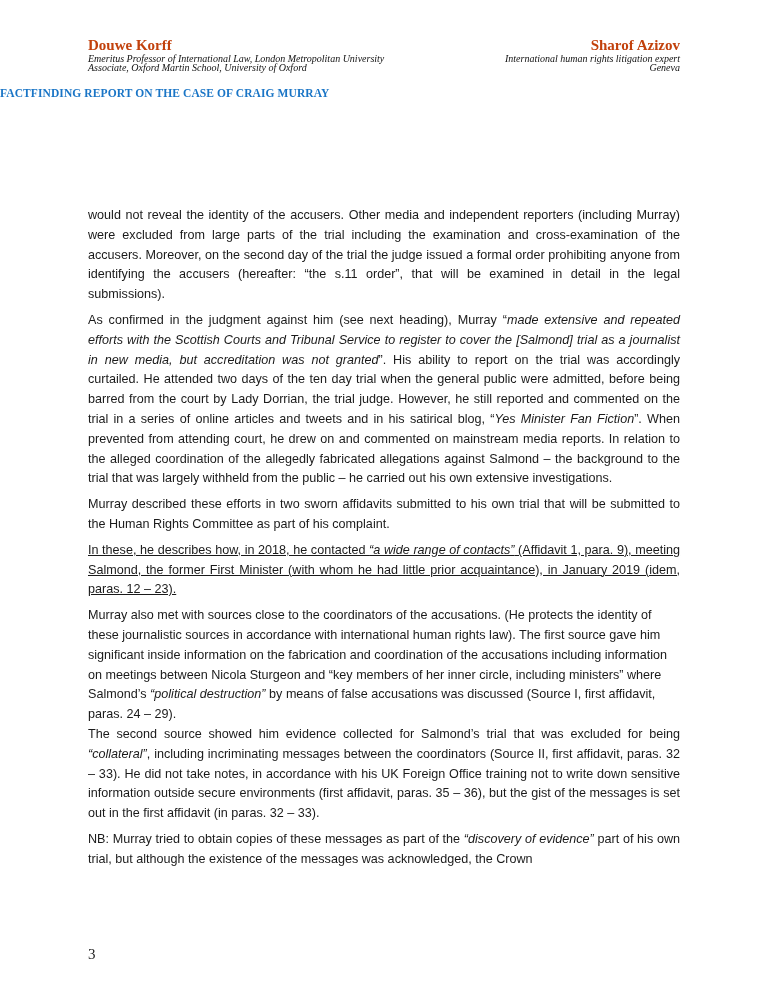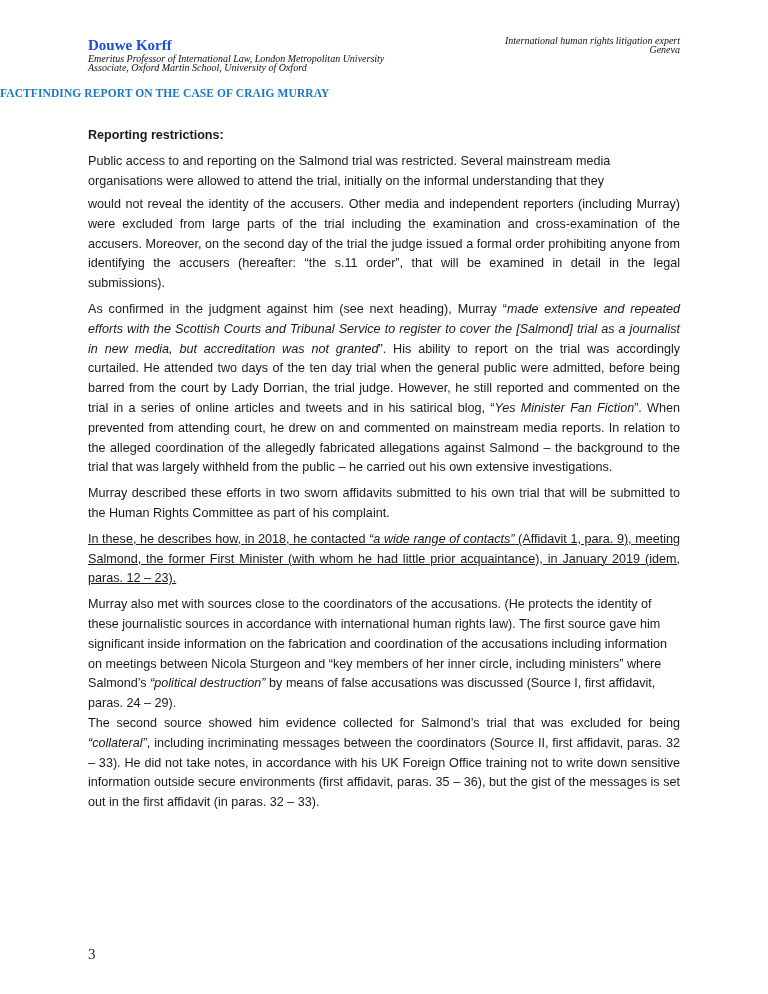--- a/index.html
+++ b/index.html
@@ -1,20 +1,20 @@
 <!DOCTYPE html>
 <html><head>
 <meta charset="utf-8">
 <style>
   html, body { margin: 0; padding: 0; background: #ffffff; }
   body { width: 768px; height: 994px; position: relative; overflow: hidden; }
   .page { position: absolute; left: 0; top: 0; width: 768px; height: 994px; background: #fff; }
   .hdr-left { position: absolute; left: 88px; top: 36px; width: 320px; }
   .hdr-right { position: absolute; right: 88px; top: 36px; width: 320px; text-align: right; }
-  .author { font-family: "Liberation Serif", serif; font-weight: bold; color: #1d4ed8; font-size: 15px; line-height: 18px; }
+  .author { font-family: "Liberation Serif", serif; font-weight: bold; color: #c2410c; font-size: 15px; line-height: 18px; }
   .aff { font-family: "Liberation Serif", serif; font-style: italic; color: #111; font-size: 10px; line-height: 9px; }
   .report-title { position: absolute; left: 0; right: 0; top: 87px; font-family: "Liberation Serif", serif; font-weight: bold; color: #1a75c6; font-size: 11.5px; letter-spacing: 0.1px; }
   .body { position: absolute; left: 88px; width: 592px; font-family: "Liberation Sans", sans-serif; font-size: 12.6px; line-height: 19.8px; color: #1a1a1a; }
   .body p { margin: 0; text-align: justify; }
   .body p.left { text-align: left; }
   .body h3 { margin: 0; font-size: 12.6px; font-weight: bold; line-height: 19.8px; }
   .i { font-style: italic; }
   .pagenum { position: absolute; left: 88px; top: 946px; font-family: "Liberation Serif", serif; font-size: 15px; color: #222; }
 </style>
 </head>
@@ -22,41 +22,39 @@
 
 <div class="page">
 
   <div class="hdr-left">
     <div class="author">Douwe Korff</div>
     <div class="aff">Emeritus Professor of International Law, London Metropolitan University</div>
     <div class="aff">Associate, Oxford Martin School, University of Oxford</div>
   </div>
 
   <div class="hdr-right">
+    <div class="author">Sharof Azizov</div>
     <div class="aff">International human rights litigation expert</div>
     <div class="aff">Geneva</div>
   </div>
 
   <div class="report-title">FACTFINDING REPORT ON THE CASE OF CRAIG MURRAY</div>
 
-  <div class="body" style="top:126px;">
-    <h3>Reporting restrictions:</h3>
-    <p class="left" style="margin-top:6px;">Public access to and reporting on the Salmond trial was restricted. Several mainstream media organisations were allowed to attend the trial, initially on the informal understanding that they</p>
-  </div>
 
-  <div class="body" style="top:195px;">
+  <div class="body" style="top:206px;">
     <p>would not reveal the identity of the accusers. Other media and independent reporters (including Murray) were excluded from large parts of the trial including the examination and cross-examination of the accusers. Moreover, on the second day of the trial the judge issued a formal order prohibiting anyone from identifying the accusers (hereafter: “the s.11 order”, that will be examined in detail in the legal submissions).</p>
 
 
     <p style="margin-top:6px;"><span>As confirmed in the judgment against him (see next heading), Murray “</span><span class="i">made extensive and repeated efforts with the Scottish Courts and Tribunal Service to register to cover the [Salmond] trial as a journalist in new media, but accreditation was not granted</span><span>”. His ability to report on the trial was accordingly curtailed. He attended two days of the ten day trial when the general public were admitted, before being barred from the court by Lady Dorrian, the trial judge. However, he still reported and commented on the trial in a series of online articles and tweets and in his satirical blog, “</span><span class="i">Yes Minister Fan Fiction</span><span>”. When prevented from attending court, he drew on and commented on mainstream media reports. In relation to the alleged coordination of the allegedly fabricated allegations against Salmond – the background to the trial that was largely withheld from the public – he carried out his own extensive investigations.</span></p>
 
     <p style="margin-top:6px;">Murray described these efforts in two sworn affidavits submitted to his own trial that will be submitted to the Human Rights Committee as part of his complaint.</p>
 
     <p style="margin-top:6px;text-decoration:underline;"><span>In these, he describes how, in 2018, he contacted </span><span class="i">“a wide range of contacts”</span><span> (Affidavit 1, para. 9), meeting Salmond, the former First Minister (with whom he had little prior acquaintance), in January 2019 (idem, paras. 12 – 23).</span></p>
 
     <p class="left" style="margin-top:6px;"><span>Murray also met with sources close to the coordinators of the accusations. (He protects the identity of these journalistic sources in accordance with international human rights law). The first source gave him significant inside information on the fabrication and coordination of the accusations including information on meetings between Nicola Sturgeon and “key members of her inner circle, including ministers” where Salmond’s </span><span class="i">“political destruction”</span><span> by means of false accusations was discussed (Source I, first affidavit, paras. 24 – 29).</span></p>
 
     <p><span>The second source showed him evidence collected for Salmond’s trial that was excluded for being </span><span class="i">“collateral”</span><span>, including incriminating messages between the coordinators (Source II, first affidavit, paras. 32 – 33). He did not take notes, in accordance with his UK Foreign Office training not to write down sensitive information outside secure environments (first affidavit, paras. 35 – 36), but the gist of the messages is set out in the first affidavit (in paras. 32 – 33).</span></p>
 
+    <p style="margin-top:6px;"><span>NB: Murray tried to obtain copies of these messages as part of the </span><span class="i">“discovery of evidence”</span><span> part of his own trial, but although the existence of the messages was acknowledged, the Crown</span></p>
   </div>
 
   <div class="pagenum">3</div>
 </div>
 
 </body></html>

